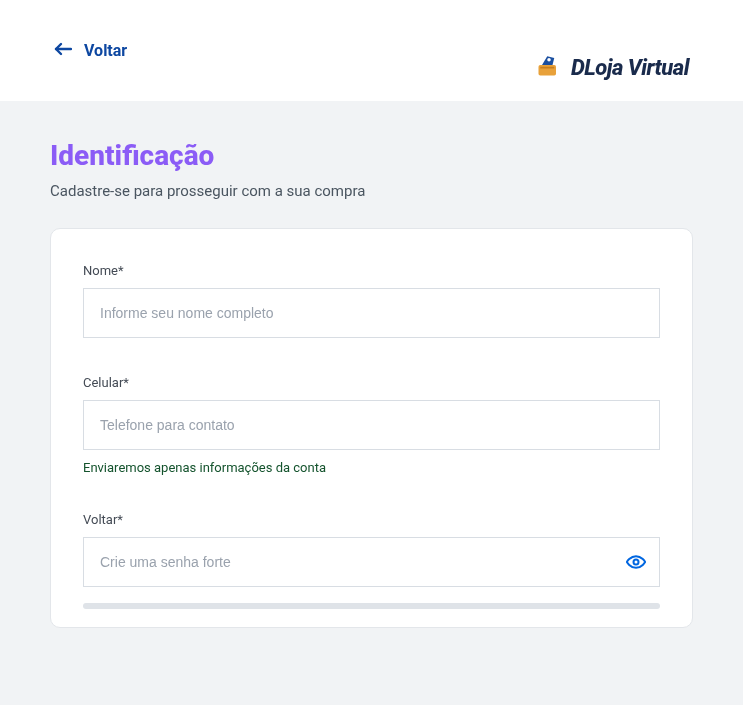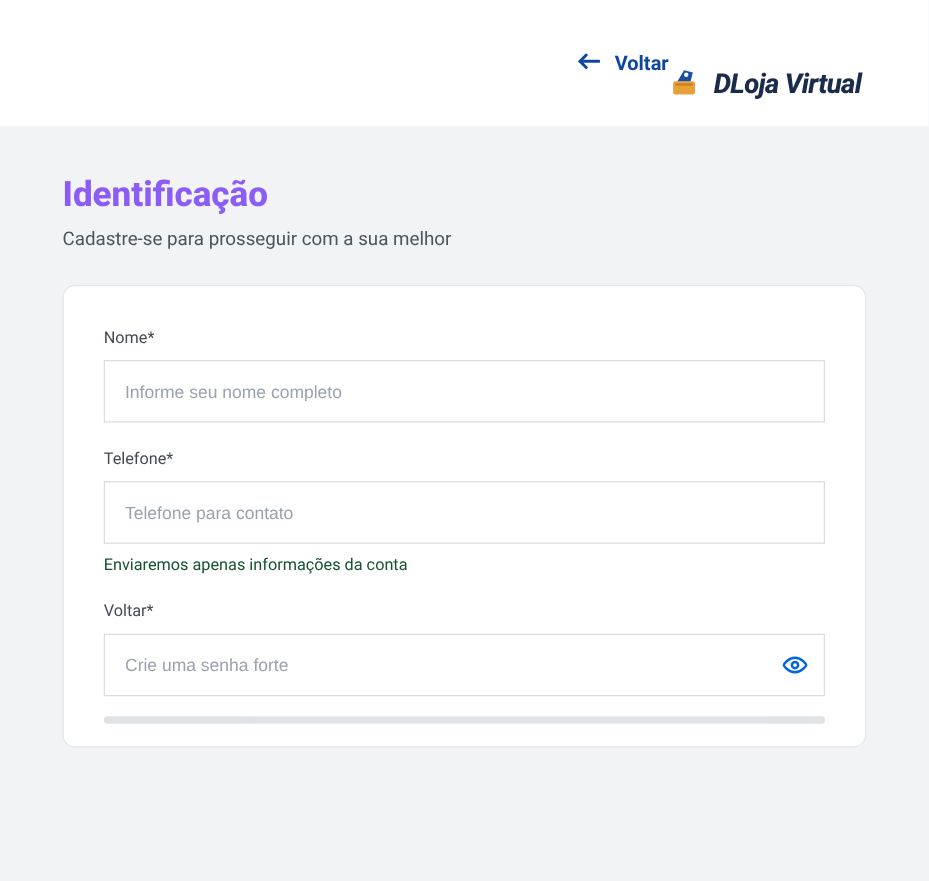--- a/index.html
+++ b/index.html
@@ -12,21 +12,21 @@
       background: #f1f3f5;
       width: 743px;
       height: 705px;
       overflow: hidden;
     }
     .header-bar {
       background: #ffffff;
       padding: 18px 54px;
       display: flex;
       align-items: center;
-      justify-content: flex-end;
+      justify-content: space-between;
     }
     .back-link {
       display: flex;
       align-items: center;
       gap: 12px;
       color: #0d47a1;
       font-weight: 700;
       font-size: 16px;
       cursor: pointer;
     }
@@ -61,21 +61,21 @@
       font-size: 15px;
       margin-bottom: 28px;
     }
     .card {
       background: #ffffff;
       border: 1px solid #e3e6ea;
       border-radius: 10px;
       padding: 34px 32px 18px 32px;
     }
     .field-group {
-      margin-bottom: 22px;
+      margin-bottom: 37px;
     }
     .field-label {
       display: block;
       color: #444b55;
       font-size: 13px;
       margin-bottom: 10px;
     }
     .text-input {
       width: 100%;
       border: 1px solid #d8dde3;
@@ -141,32 +141,32 @@
         <path d="M8 16 L14 6 L22 8 L20 16 Z" fill="#1a4fa0"></path>
         <circle cx="16" cy="10" r="2" fill="#ffffff"></circle>
       </svg>
     </span>
     <span class="logo-text">DLoja Virtual</span>
   </div>
 </div>
 
 <div class="content">
   <h1 class="page-title">Identificação</h1>
-  <p class="page-subtitle">Cadastre-se para prosseguir com a sua melhor</p>
+  <p class="page-subtitle">Cadastre-se para prosseguir com a sua compra</p>
 
   <div class="card">
 
     <div class="field-group">
       <label class="field-label">Nome*</label>
       <input type="text" class="text-input" placeholder="Informe seu nome completo" style="">
     </div>
 
 
     <div class="field-group">
-      <label class="field-label">Telefone*</label>
+      <label class="field-label">Celular*</label>
       <input type="tel" class="text-input" placeholder="Telefone para contato" style="">
       <div class="helper-text">Enviaremos apenas informações da conta</div>
     </div>
 
     <div class="field-group last">
       <label class="field-label">Voltar*</label>
       <div class="password-wrap">
         <input type="password" class="text-input" placeholder="Crie uma senha forte" style="">
         <span class="eye-toggle">
           <svg width="20" height="20" viewBox="0 0 24 24" fill="none" stroke="#0066e0" stroke-width="2.4" stroke-linecap="round" stroke-linejoin="round">

